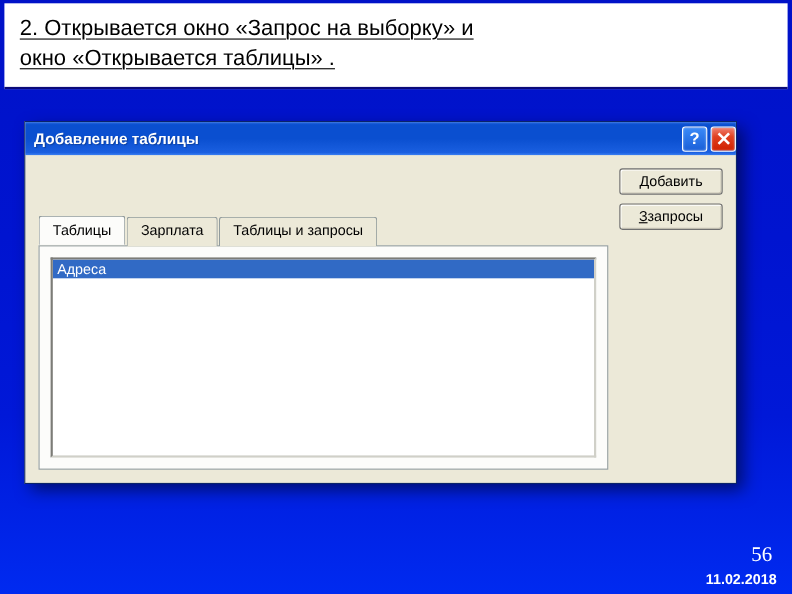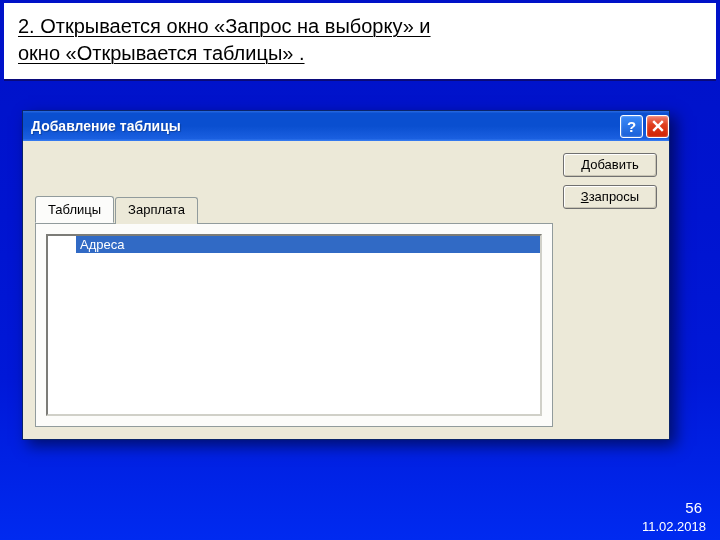--- a/index.html
+++ b/index.html
@@ -130,21 +130,20 @@
     background: #ffffff;
     border: 2px inset #d0d0c8;
     overflow: auto;
     font-size: 13px;
   }
   .list-item {
     padding: 1px 4px;
     color: #000;
     cursor: pointer;
     white-space: nowrap;
-    margin-left: 28px;
   }
   .list-item.selected {
     background: #316ac5;
     color: #fff;
   }
   .dlg-btn {
     height: 24px;
     font-size: 13px;
     background: #ece9d8;
     border: 1px solid #707070;
@@ -154,28 +153,30 @@
     color: #000;
     text-align: center;
     padding-top: 3px;
   }
   .u { text-decoration: underline; }
   .page-num {
     position: absolute;
     bottom: 24px;
     right: 18px;
     color: #fff;
-    font-size: 15px;
+    font-size: 19px;
+    font-family: Liberation Serif, serif;
   }
   .date {
     position: absolute;
     bottom: 6px;
     right: 14px;
     color: #fff;
     font-size: 13px;
+    font-weight: bold;
   }
 </style>
 </head>
 <body>
 
 <div class="slide">
 
   <div class="text-box">
     <p>2. Открывается окно «Запрос на выборку» и</p>
     <p>окно «Открывается таблицы» .</p>
@@ -193,20 +194,21 @@
           <line x1="9" y1="1" x2="1" y2="9" stroke="#fff" stroke-width="2"></line>
         </svg>
       </div>
     </div>
 
     <div class="dialog-body">
       <div class="left-col">
         <div class="tabs">
           <div class="tab active">Таблицы</div>
           <div class="tab">Зарплата</div>
+          <div class="tab">Таблицы и запросы</div>
         </div>
         <div class="tab-panel">
           <div class="listbox">
             <div class="list-item selected">Адреса</div>
           </div>
         </div>
       </div>
       <div class="right-col">
         <div class="dlg-btn">
           <span class="u">Д</span><span>обавить</span>

